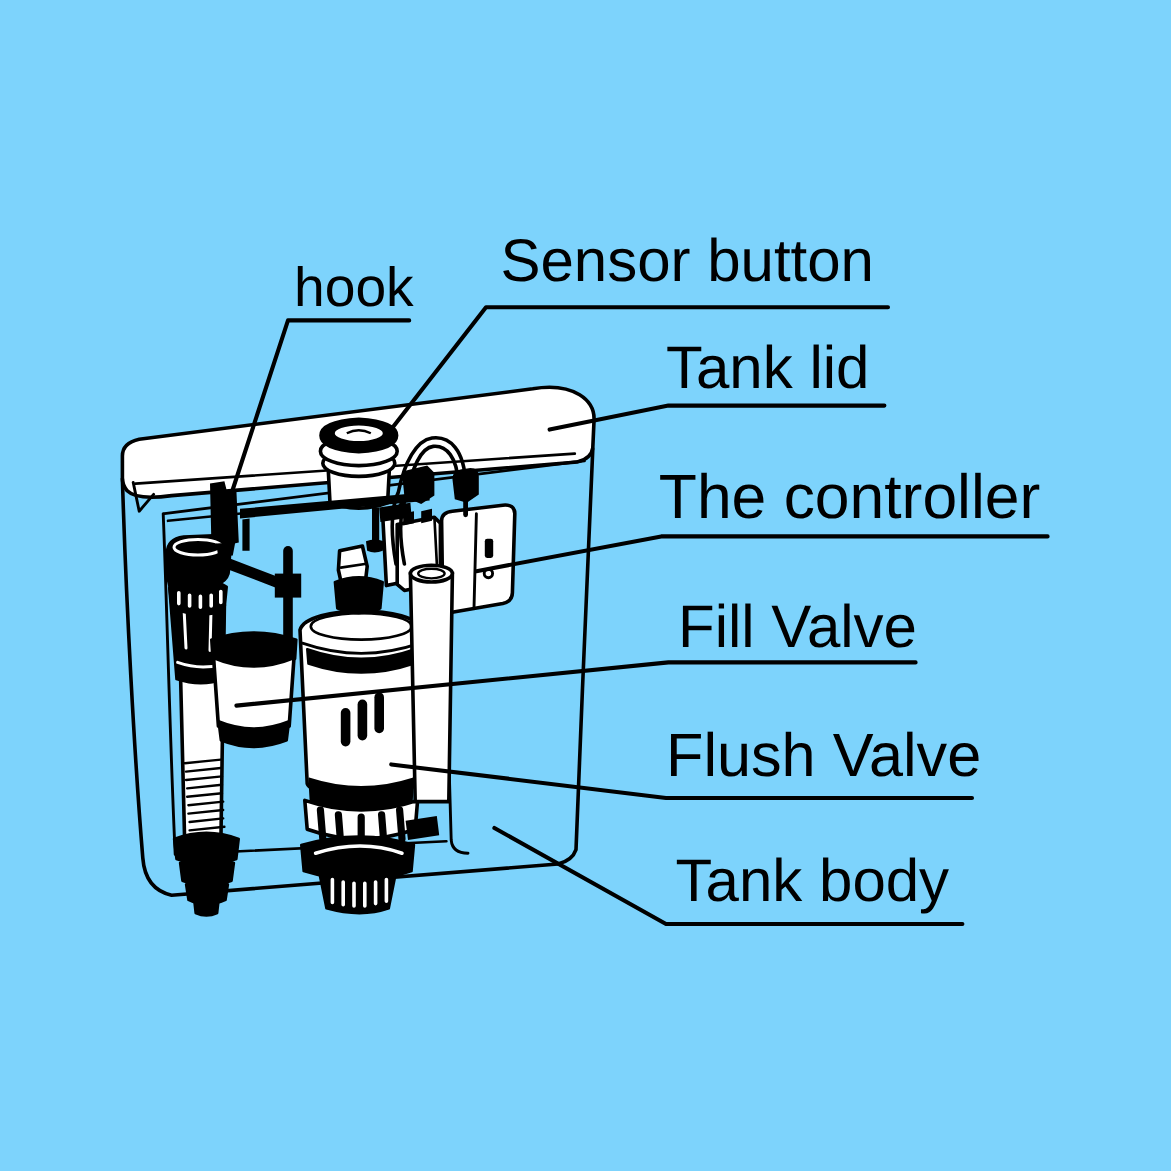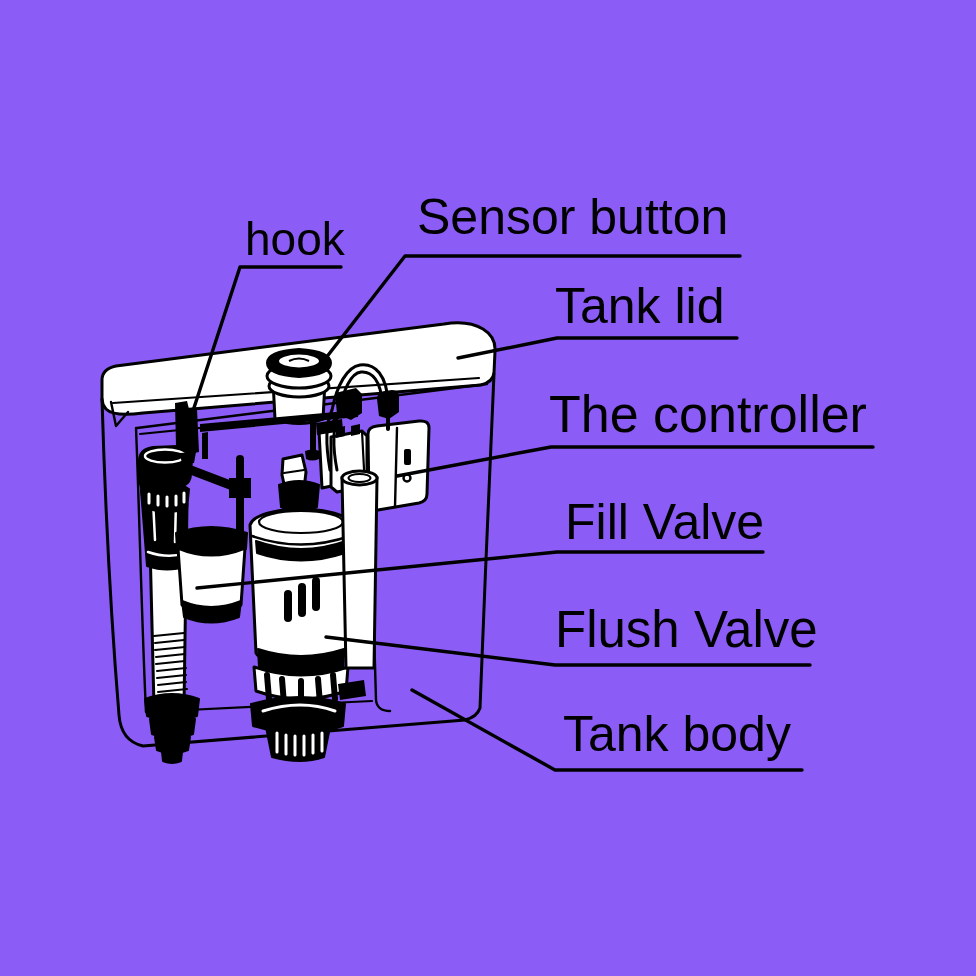--- a/index.html
+++ b/index.html
@@ -7,21 +7,21 @@
     padding: 0;
     background: #ffffff;
     width: 976px;
     height: 976px;
     overflow: hidden;
   }
   .stage {
     position: relative;
     width: 976px;
     height: 976px;
-    background: #8b5cf6;
+    background: #7dd3fc;
   }
   svg { display: block; }
   text.lbl {
     font-family: "Liberation Sans", "DejaVu Sans", sans-serif;
     fill: #000000;
     font-weight: 400;
   }
 </style>
 </head>
 <body>

